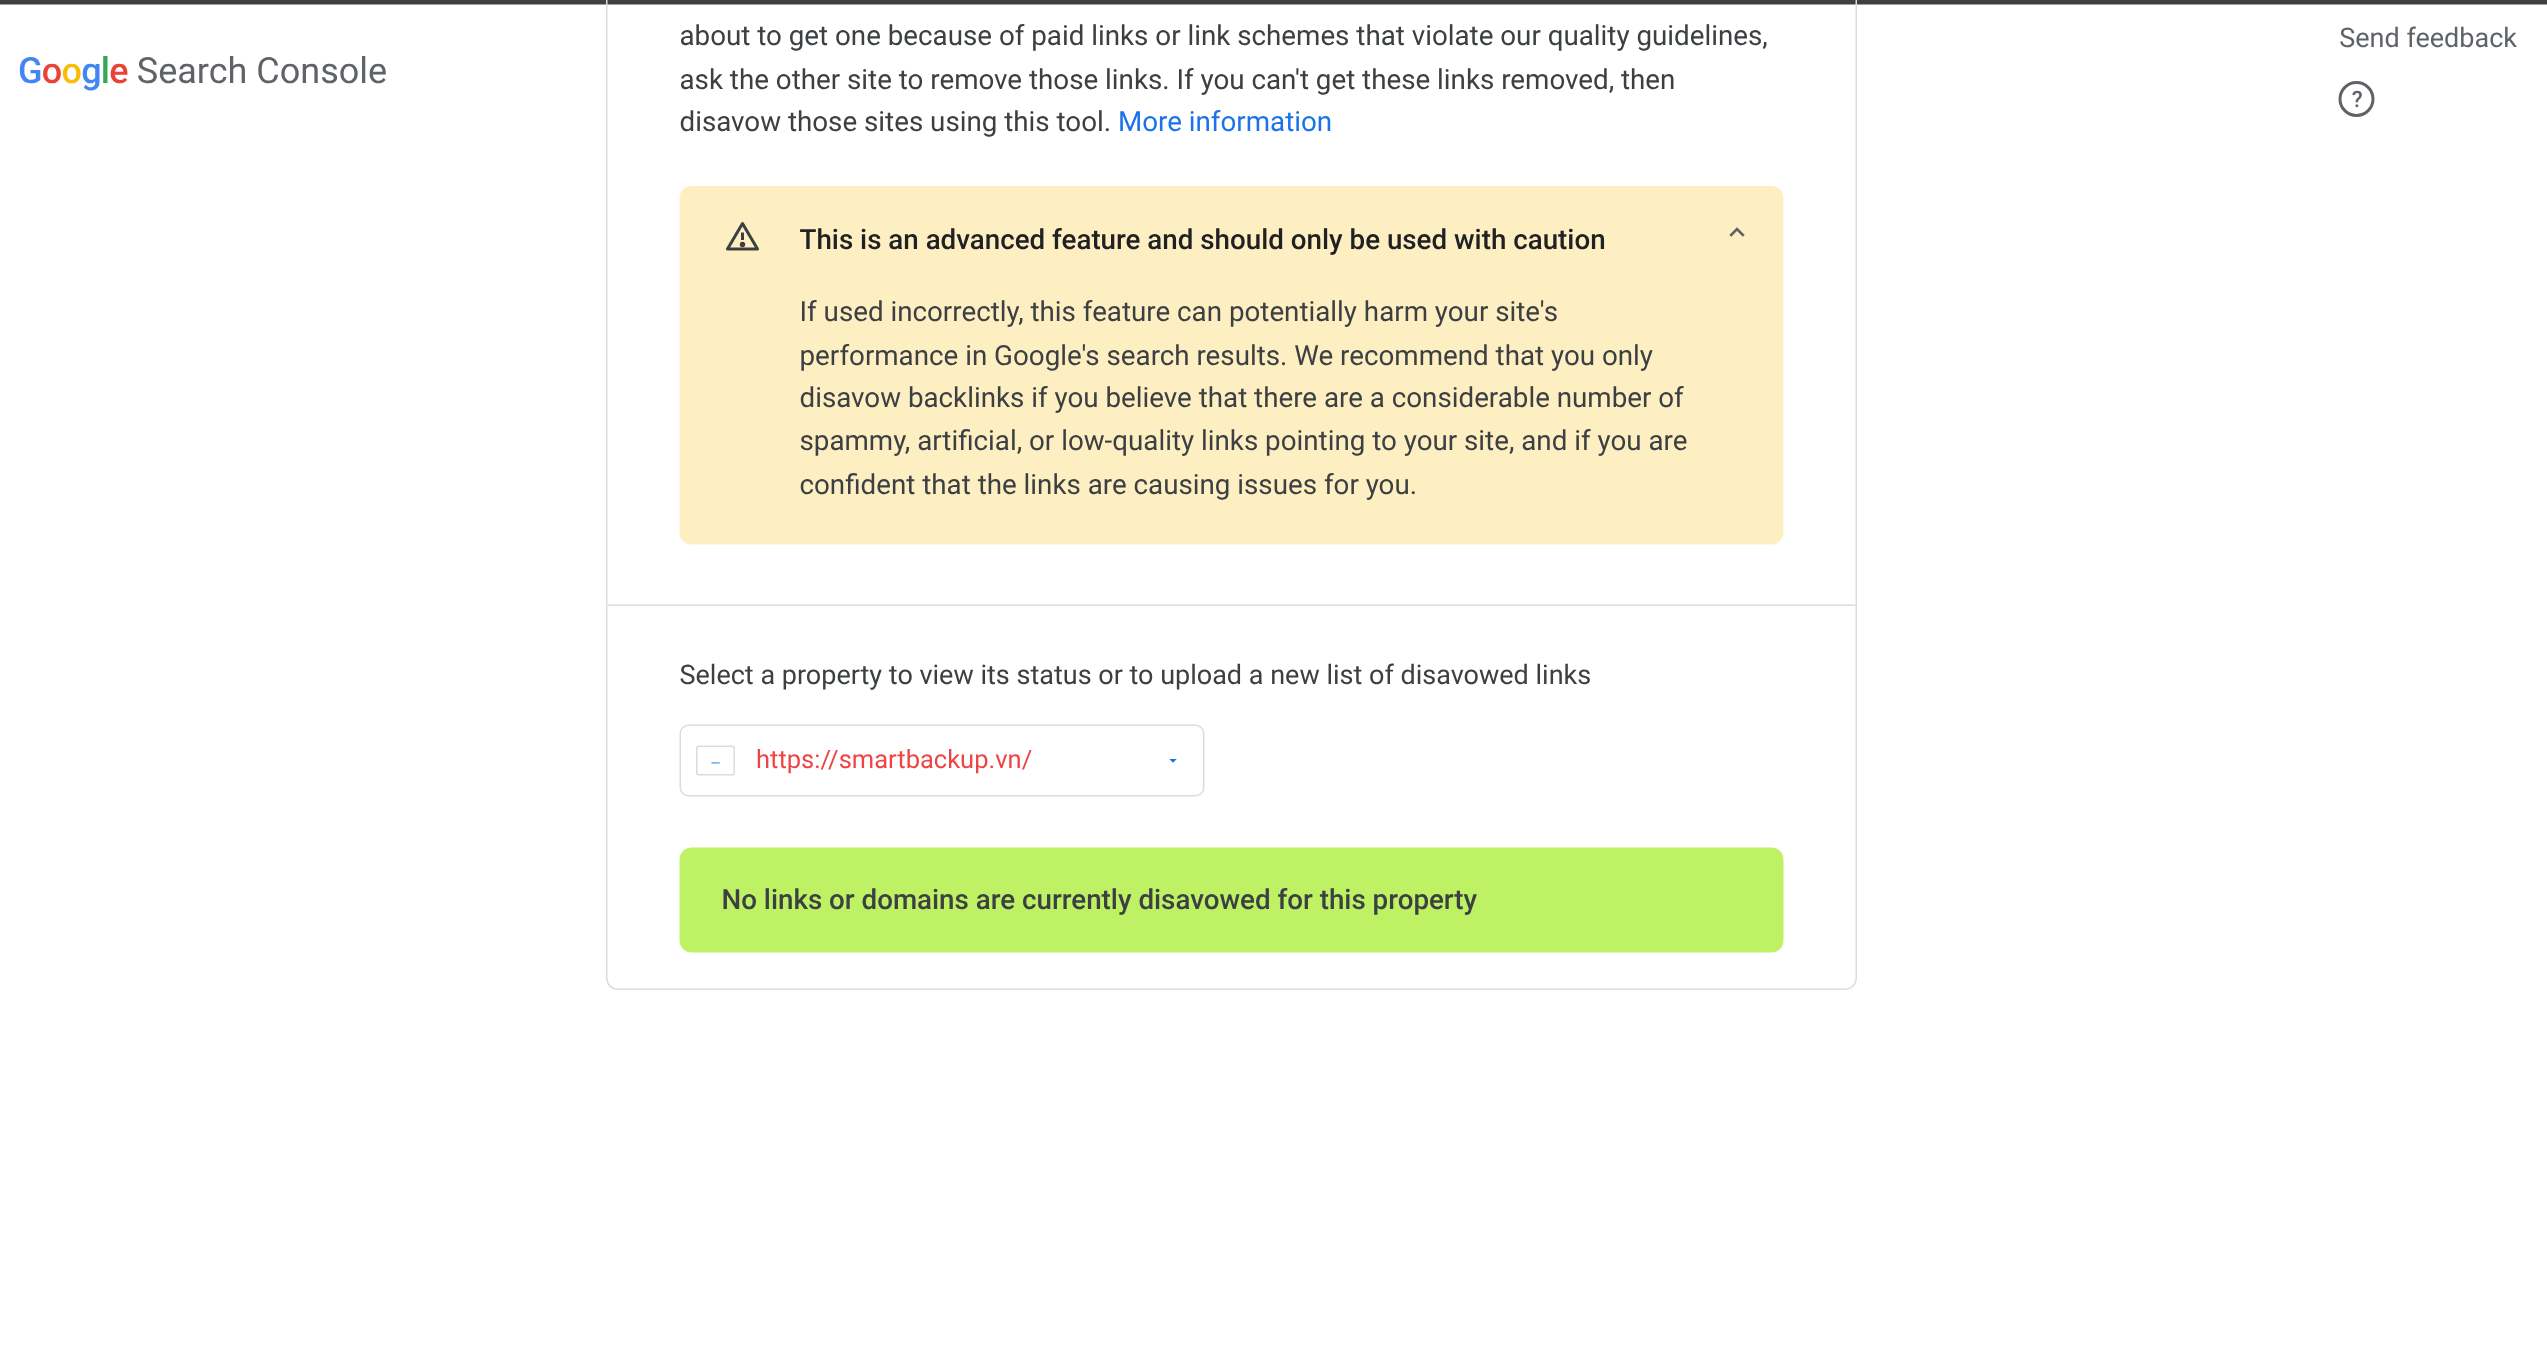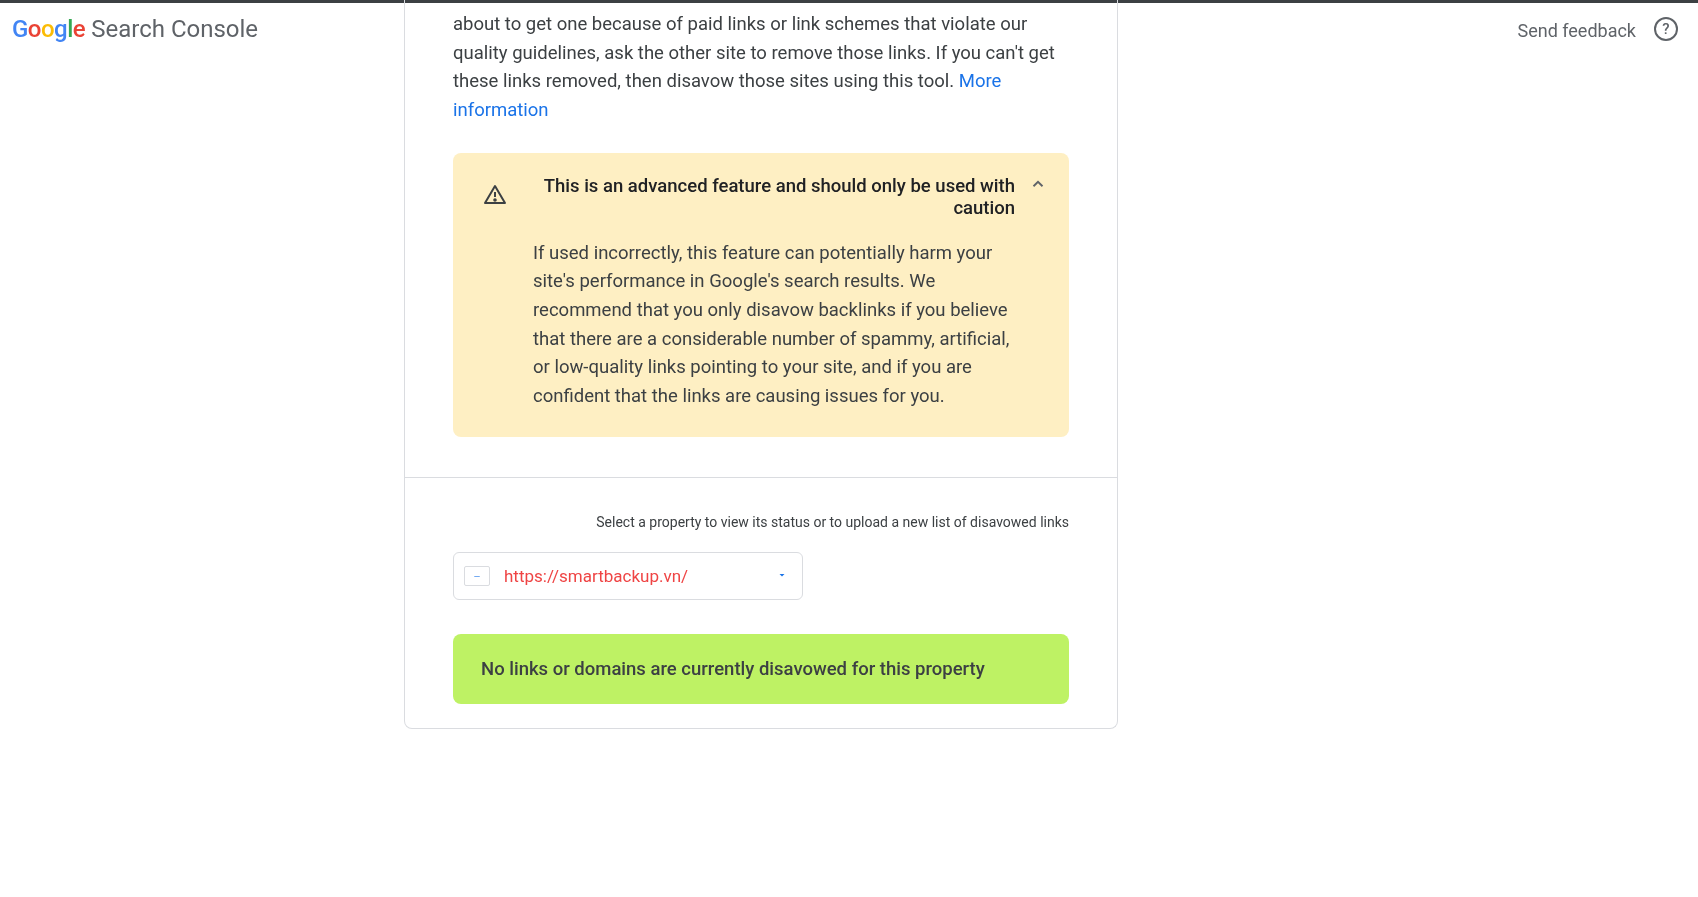--- a/index.html
+++ b/index.html
@@ -32,22 +32,23 @@
   .g-r { color: #EA4335; }
   .g-y { color: #FBBC05; }
   .g-g { color: #34A853; }
   .logo-sc {
     color: #5f6368;
     font-weight: 400;
     margin-left: 6px;
   }
   .header-right {
     display: flex;
-    align-items: flex-end;
+    align-items: flex-start;
     gap: 18px;
+    flex-direction: column;
   }
   .send-feedback {
     color: #5f6368;
     font-size: 18px;
     cursor: pointer;
   }
   .help-icon {
     width: 24px;
     height: 24px;
     border: 2px solid #5f6368;
@@ -57,21 +58,21 @@
     justify-content: center;
     color: #5f6368;
     font-size: 15px;
     font-weight: 500;
     cursor: pointer;
   }
   .main {
     position: absolute;
     left: 404px;
     top: 0;
-    width: 714px;
+    width: 834px;
     border-left: 1px solid #dadce0;
     border-right: 1px solid #dadce0;
     border-bottom: 1px solid #dadce0;
     border-bottom-left-radius: 8px;
     border-bottom-right-radius: 8px;
   }
   .intro-text {
     padding: 10px 48px 0 48px;
     font-size: 18.5px;
     line-height: 1.55;
@@ -120,24 +121,23 @@
   }
   .divider {
     height: 1px;
     background: #dadce0;
     width: 100%;
   }
   .select-section {
     padding: 36px 48px 34px 48px;
   }
   .select-label {
-    font-size: 14px;
+    font-size: 18px;
     color: #3c4043;
     margin-bottom: 22px;
-    text-align: right;
   }
   .property-select {
     border: 1px solid #dadce0;
     border-radius: 6px;
     width: 350px;
     height: 48px;
     display: flex;
     align-items: center;
     padding: 0 14px 0 10px;
     gap: 14px;

